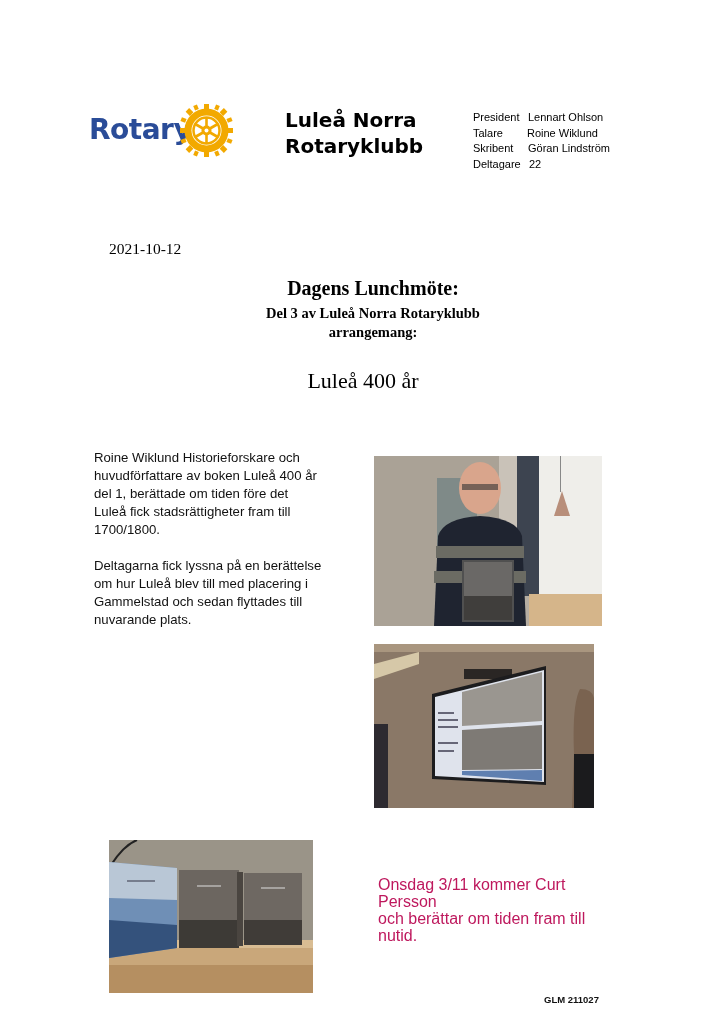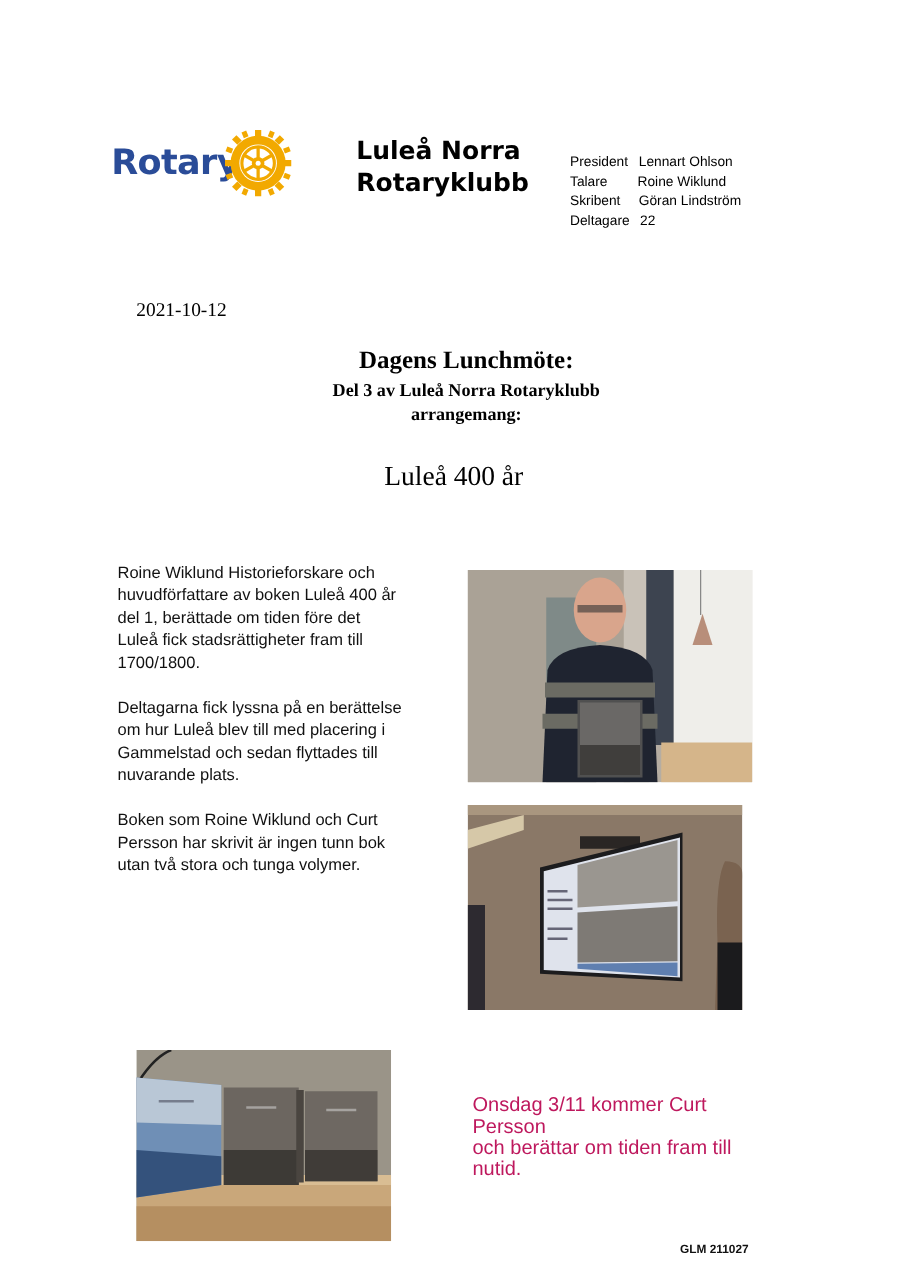--- a/index.html
+++ b/index.html
@@ -11,21 +11,21 @@
   .logo-word {
     left: 89px; top: 113px; font-family: "DejaVu Sans", sans-serif; font-weight: bold;
     font-size: 28px; color: #2a4c98; letter-spacing: -0.5px;
   }
   .logo-wheel { left: 179px; top: 103px; width: 55px; height: 55px; }
   .club-name {
     left: 285px; top: 107px; font-family: "DejaVu Sans", sans-serif; font-weight: bold;
     font-size: 20px; line-height: 26px; color: #000;
   }
   .club-name .line { display: block; white-space: nowrap; }
-  .roles { left: 456px; top: 110px; font-family: "Liberation Sans", sans-serif; font-size: 11px; line-height: 15.5px; margin-top: 13px; }
+  .roles { left: 473px; top: 110px; font-family: "Liberation Sans", sans-serif; font-size: 11px; line-height: 15.5px; }
   .roles .row { display: flex; white-space: nowrap; }
   .roles .k { display: inline-block; }
   .date { left: 109px; top: 240px; font-family: "Liberation Serif", serif; font-size: 15.5px; }
   .title-main {
     left: 195px; width: 356px; top: 277px; text-align: center;
     font-family: "Liberation Serif", serif; font-weight: bold; font-size: 20px;
   }
   .title-sub {
     left: 195px; width: 356px; top: 304px; text-align: center;
     font-family: "Liberation Serif", serif; font-weight: bold; font-size: 14.5px; line-height: 19px;
@@ -122,23 +122,20 @@
 <div class="abs body-text">
   <p>Roine Wiklund  Historieforskare och
 huvudförfattare av boken Luleå 400 år
 del 1,  berättade om tiden före det
 Luleå fick stadsrättigheter fram till
 1700/1800.</p>
   <p>Deltagarna fick lyssna på en berättelse
 om hur Luleå blev till med placering i
 Gammelstad och sedan flyttades till
 nuvarande plats.</p>
-  <p>Boken som Roine Wiklund och Curt
-Persson har skrivit är ingen tunn bok
-utan två stora och tunga volymer.</p>
 </div>
 
 <div class="abs photo" style="left:374px;top:456px;width:228px;height:170px;" title="Roine Wiklund holding the book Luleå 400 år">
   <svg width="228" height="170" viewBox="0 0 228 170">
     <rect width="228" height="170" fill="#b5ada2"></rect>
     <rect x="0" y="0" width="130" height="170" fill="#aaa296"></rect>
     <rect x="63" y="22" width="40" height="148" fill="#7f8a88"></rect>
     <rect x="125" y="0" width="20" height="170" fill="#c9c2b8"></rect>
     <rect x="143" y="0" width="22" height="140" fill="#3d4450"></rect>
     <rect x="165" y="0" width="63" height="170" fill="#efeeea"></rect>

